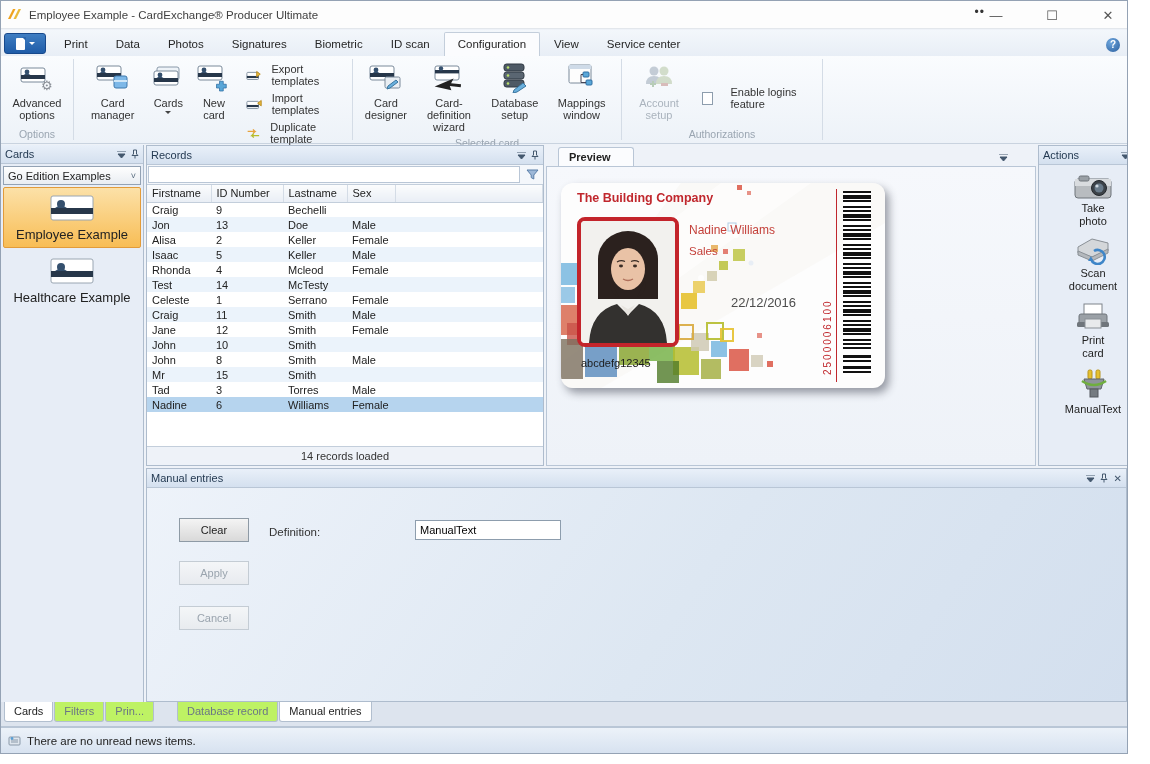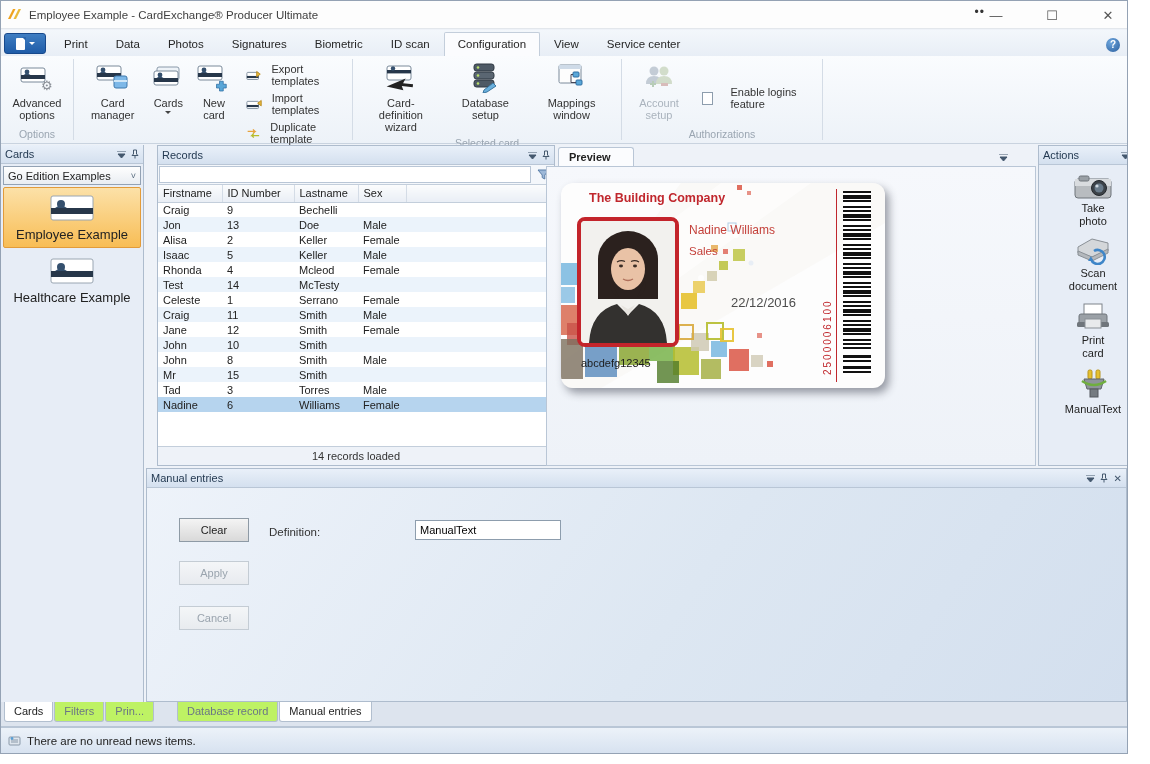--- a/index.html
+++ b/index.html
@@ -48,41 +48,41 @@
 
   
   .cardspanel { position:absolute; left:0; top:144px; width:143px; bottom:51px; background:#e7edf6; border-right:1px solid #aebccd; }
   .cardsdd { margin:2px 2px; height:19px; background:linear-gradient(#fefefe,#e9edf2); border:1px solid #93a2b4; display:flex; align-items:center; font-size:11px; color:#222; padding:0 4px; }
   .cardsdd .sp { flex:1; }
   .carditem { margin:2px 2px 0; padding:7px 2px 5px; text-align:center; font-size:13px; color:#222; border:1px solid transparent; }
   .carditem.selected { background:linear-gradient(#fce1a8,#f8bd55); border-color:#e29b3a; border-radius:2px; }
   .carditem .cicon { display:flex; justify-content:center; margin-bottom:6px; }
 
   
-  .records { position:absolute; left:156px; top:144px; width:398px; height:321px; background:#fff; border:1px solid #aebccd; display:flex; flex-direction:column; }
+  .records { position:absolute; left:145px; top:144px; width:398px; height:321px; background:#fff; border:1px solid #aebccd; display:flex; flex-direction:column; }
   .filterrow { height:20px; border-bottom:1px solid #c3cedb; display:flex; background:#f4f7fb; }
   .filterrow input { flex:1; border:1px solid #b9c6d6; margin:1px; font-size:11px; padding:0 3px; outline:none; }
   .funbtn { width:22px; display:flex; align-items:center; justify-content:center; }
   table.rec { border-collapse:collapse; width:100%; font-size:11px; color:#222; table-layout:fixed; }
   table.rec th { font-weight:normal; text-align:left; background:linear-gradient(#fbfcfd,#e9eef5); border-right:1px solid #d4dce6; border-bottom:1px solid #c3cedb; padding:2px 5px; height:17px; }
   table.rec td { padding:1px 5px; height:15px; overflow:hidden; white-space:nowrap; }
   table.rec tr:nth-child(even) td { background:#ebf3fb; }
   table.rec tr.selected td { background:#b6d4ee; }
   .recbody { flex:1; overflow:hidden; }
   .recfoot { height:19px; background:#eef2f8; border-top:1px solid #c3cedb; text-align:center; font-size:11px; color:#333; line-height:18px; }
 
   
   .preview { position:absolute; left:545px; top:144px; width:490px; height:321px; }
   .prevtabs { height:21px; display:flex; align-items:flex-end; position:relative; }
   .prevtab { background:#fbfcfe; border:1px solid #b9c6d6; border-bottom:none; border-radius:3px 3px 0 0; font-size:11px; font-weight:bold; color:#222; padding:3px 22px 3px 10px; margin-left:12px; }
   .prevbody { position:absolute; left:0; top:21px; right:0; bottom:0; background:linear-gradient(#f6f8fc,#eef2f8); border:1px solid #b9c6d6; }
 
   
   .idcard { position:absolute; left:14px; top:16px; width:324px; height:205px; background:#fdfdfd; border-radius:12px; box-shadow:4px 5px 8px rgba(40,45,60,.45); overflow:hidden; }
-  .idcard .company { position:absolute; left:28px; top:8px; font-size:12.5px; font-weight:bold; color:#c0272d; }
+  .idcard .company { position:absolute; left:16px; top:8px; font-size:12.5px; font-weight:bold; color:#c0272d; }
   .idcard .photo { position:absolute; left:16px; top:34px; width:102px; height:130px; border:4px solid #c3242b; border-radius:8px; overflow:hidden; background:#f2f1ee; }
   .idcard .pname { position:absolute; left:128px; top:40px; font-size:12px; color:#c4403a; }
   .idcard .pdept { position:absolute; left:128px; top:62px; font-size:11.5px; color:#c4403a; }
   .idcard .pdate { position:absolute; left:170px; top:112px; font-size:13px; color:#4d4d4d; }
   .idcard .serial { position:absolute; right:52px; top:12px; height:180px; writing-mode:vertical-rl; transform:rotate(180deg); font-size:10px; color:#c0272d; letter-spacing:2px; }
   .idcard .redline { position:absolute; right:48px; top:6px; bottom:6px; width:1.5px; background:#c0272d; }
   .idcard .barcode { position:absolute; right:14px; top:8px; width:28px; height:158px;
       background:repeating-linear-gradient(180deg,#111 0 2px,#fff 2px 4px,#111 4px 8px,#fff 8px 9px,#111 9px 11px,#fff 11px 15px,#111 15px 17px,#fff 17px 19px); }
   .idcard .barcode2 { position:absolute; right:14px; top:172px; width:28px; height:22px;
       background:repeating-linear-gradient(180deg,#111 0 3px,#fff 3px 5px,#111 5px 7px,#fff 7px 11px); }
@@ -242,20 +242,33 @@
             <span>Duplicate template</span>
           </div>
         </div>
       </div>
       <div class="glabel">Available cards</div>
     </div>
     <div class="vsep"></div>
 
     <div class="rgroup" style="width:268px;">
       <div class="content">
+        <div class="rbtn">
+          <div class="ico">
+            <svg width="34" height="28" viewBox="0 0 34 28">
+              <rect x="1" y="2" width="24" height="14" rx="2" fill="#fff" stroke="#7a8a9a"></rect>
+              <rect x="1" y="9" width="24" height="4" fill="#27374a"></rect>
+              <circle cx="7" cy="6" r="2.4" fill="#35506e"></circle>
+                <path d="M3.5 9 q3.5 -3 7 0 z" fill="#35506e"></path>
+              <rect x="16" y="13" width="15" height="11" rx="1.5" fill="#e9eef3" stroke="#7a8a9a"></rect>
+              <path d="M19 22 l8 -6 2 2 -8 6 -3 1 z" fill="#6ab0dd" stroke="#39759f"></path>
+            </svg>
+          </div>
+          <span class="lbl">Card designer</span>
+        </div>
         <div class="rbtn" style="width:92px;">
           <div class="ico">
             <svg width="36" height="28" viewBox="0 0 36 28">
               <rect x="4" y="2" width="24" height="14" rx="2" fill="#fff" stroke="#7a8a9a"></rect>
               <rect x="4" y="6" width="24" height="3.4" fill="#27374a"></rect>
               <circle cx="10" cy="4.5" r="2.2" fill="#35506e"></circle>
               <path d="M4 24 L22 14 L20 19 L30 19 L30 22 L19 22 L21 26 Z" fill="#222" transform="rotate(6 18 20)"></path>
             </svg>
           </div>
           <span class="lbl">Card-

